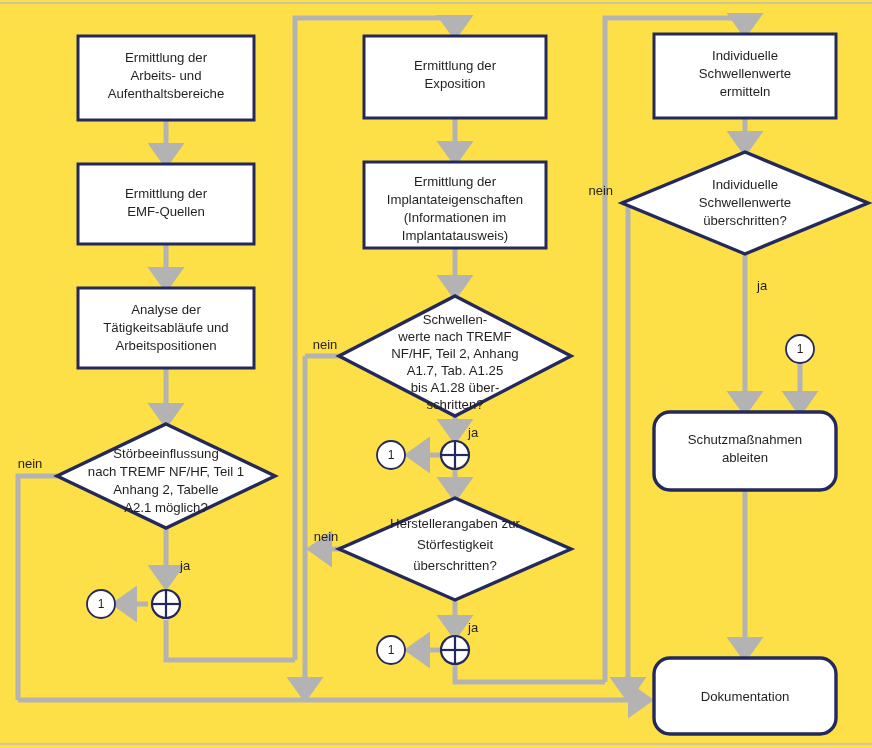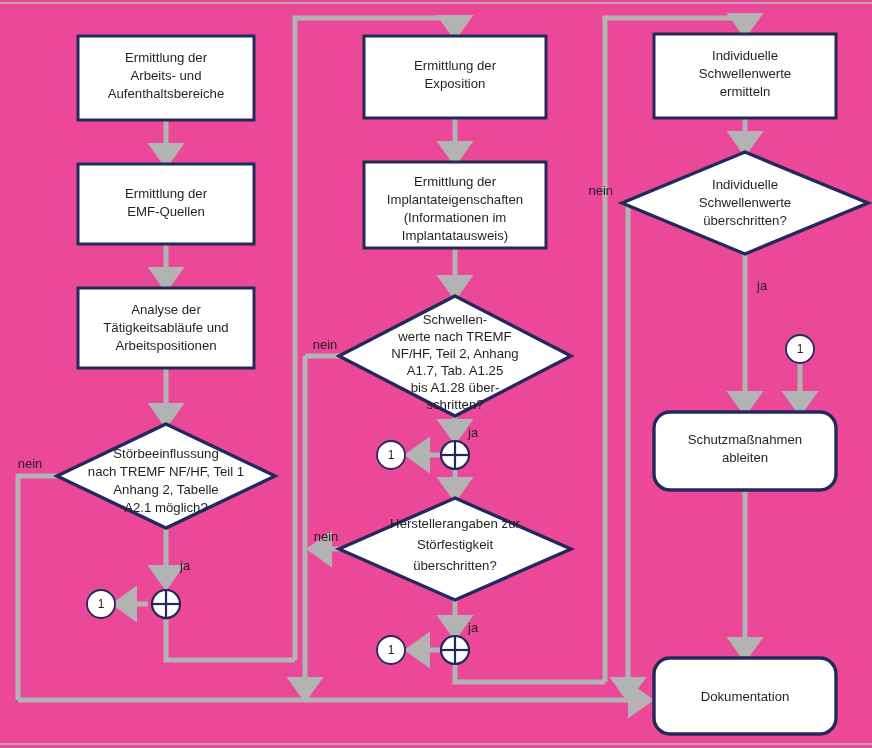--- a/index.html
+++ b/index.html
@@ -1,17 +1,17 @@
 <!DOCTYPE html>
 <html><head>
 <meta charset="utf-8">
 <style>
   html,body{margin:0;padding:0;background:#ffffff;}
   body{font-family:"Liberation Sans","DejaVu Sans",sans-serif;}
-  #stage{position:relative;width:872px;height:748px;background:#ec4899;overflow:hidden;text-decoration:underline;}
+  #stage{position:relative;width:872px;height:748px;background:#fde047;overflow:hidden;text-decoration:underline;}
   svg{display:block;}
   .nodetext{font-family:"Liberation Sans","DejaVu Sans",sans-serif;font-size:13.2px;fill:#231f20;}
   .diatext{font-family:"Liberation Sans","DejaVu Sans",sans-serif;font-size:13.2px;fill:#231f20;}
   .edgelabel{font-family:"Liberation Sans","DejaVu Sans",sans-serif;font-size:13px;fill:#231f20;}
   .conntext{font-family:"Liberation Sans","DejaVu Sans",sans-serif;font-size:12px;fill:#231f20;}
   .shape{fill:#ffffff;stroke:#24295c;stroke-width:3;}
   .shape-round{fill:#ffffff;stroke:#24295c;stroke-width:3.4;}
   .diamond{fill:#ffffff;stroke:#24295c;stroke-width:3.4;}
   .conn{fill:#ffffff;stroke:#24295c;stroke-width:1.8;}
   .junc{fill:#ffffff;stroke:#24295c;stroke-width:2.2;}

